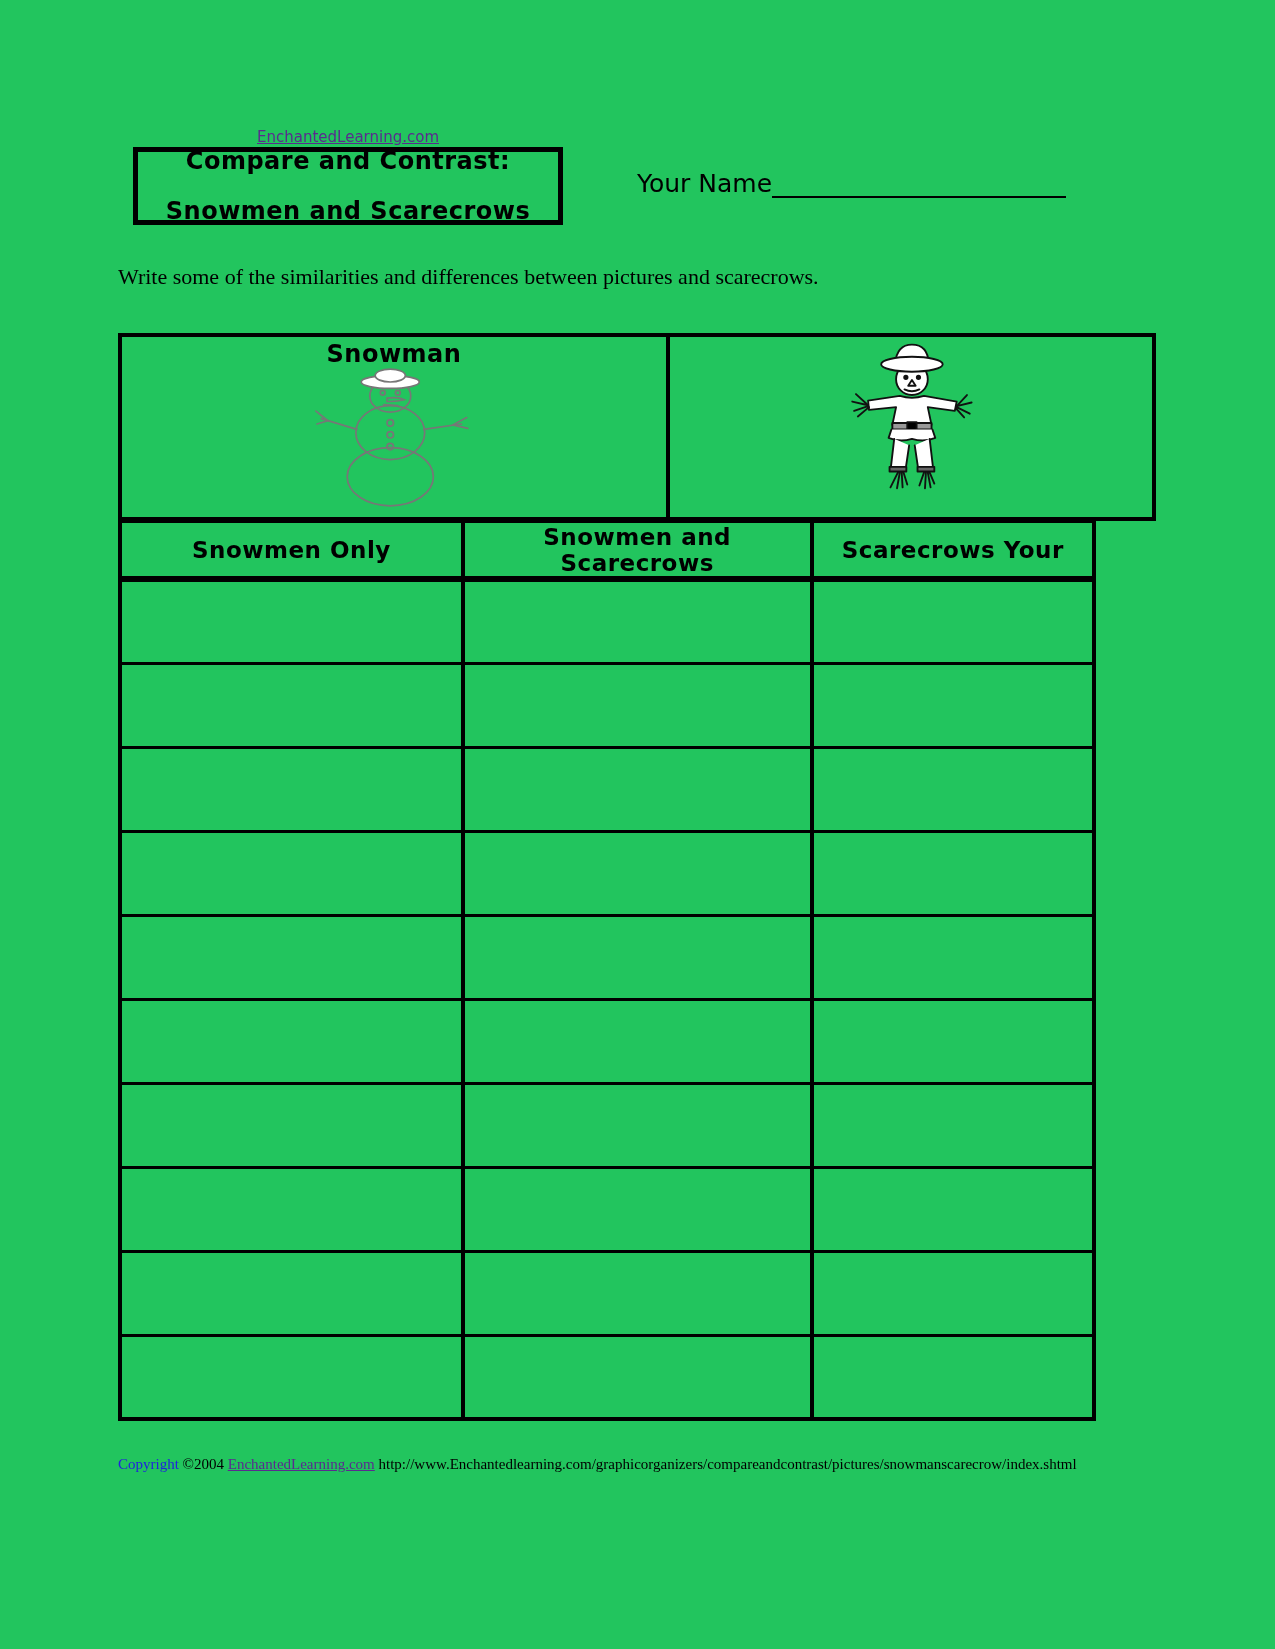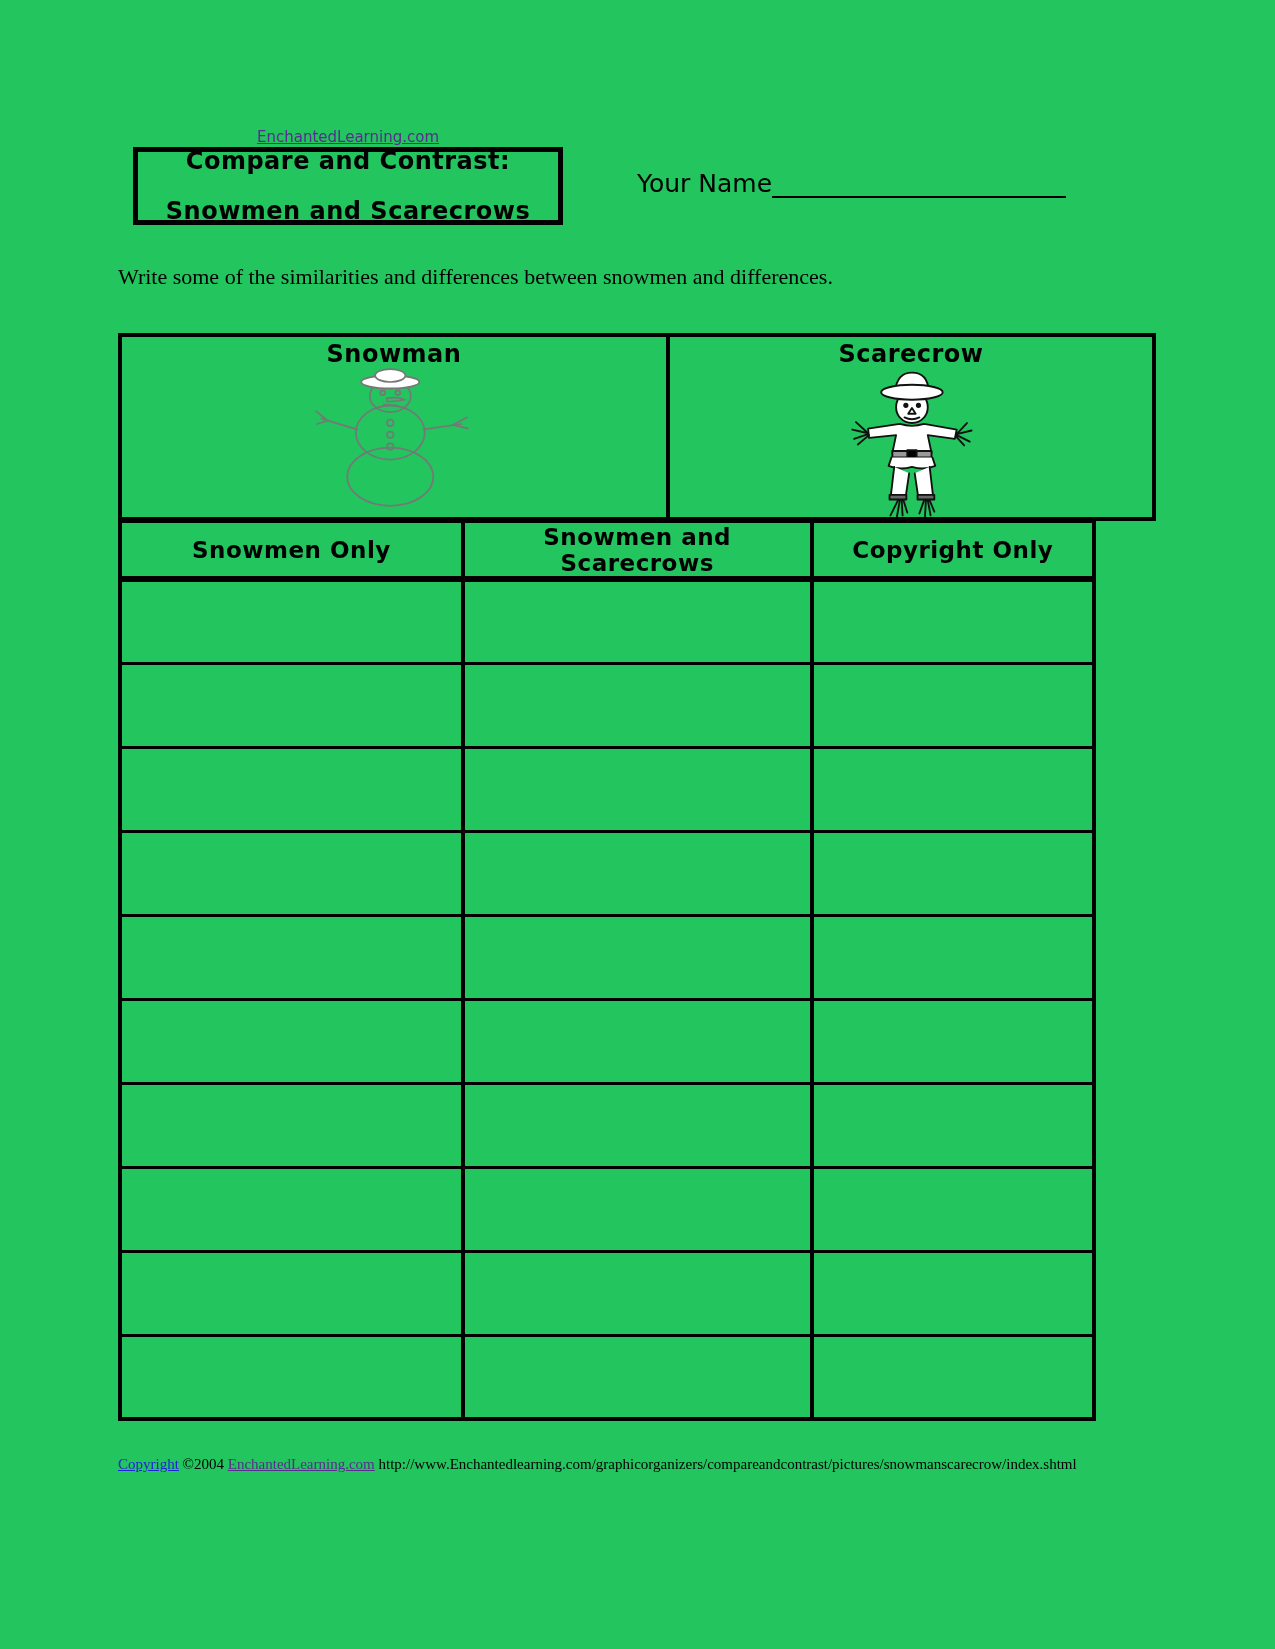--- a/index.html
+++ b/index.html
@@ -11,21 +11,21 @@
     font-family:"DejaVu Sans", sans-serif;
     color:#000;
     overflow:hidden;
   }
   
   .top-link-wrap {
     position:absolute; left:133px; top:128px; width:430px;
     text-align:center; font-size:15px;
   }
   a.plink { color:#5A2B8F; text-decoration:underline; cursor:pointer; }
-  a.blink { color:#2222DD; text-decoration:underline; cursor:pointer; }
+  a.blink { color:#2222DD; cursor:pointer; }
 
   .title-box {
     position:absolute; left:133px; top:147px; width:430px; height:78px;
     border:5px solid #000;
     display:flex; flex-direction:column; justify-content:center; align-items:center;
     gap:22px;
   }
   .title-box .tline { font-weight:bold; font-size:24px; letter-spacing:0.5px; }
 
   .name-area {
@@ -87,21 +87,21 @@
 
   <div class="title-box">
     <div class="tline">Compare and Contrast:</div>
     <div class="tline">Snowmen and Scarecrows</div>
   </div>
 
   <div class="name-area">
     <span>Your Name</span><span class="name-line"></span>
   </div>
 
-  <div class="instruction">Write some of the similarities and differences between snowmen and differences.</div>
+  <div class="instruction">Write some of the similarities and differences between pictures and scarecrows.</div>
 
   <div class="pic-table">
     <div class="pic-cell first">
       <div class="pic-label">Snowman</div>
       <svg width="165" height="140" viewBox="0 0 150 130" fill="none" stroke="#777777" stroke-width="1.6" stroke-linecap="round">
         <ellipse cx="72" cy="101" rx="40" ry="27"></ellipse>
         <ellipse cx="72" cy="60" rx="32" ry="25"></ellipse>
         <ellipse cx="72" cy="26" rx="19" ry="15"></ellipse>
         <ellipse cx="72" cy="13" rx="27" ry="6" fill="#ffffff"></ellipse>
         <ellipse cx="72" cy="7" rx="14" ry="6" fill="#ffffff"></ellipse>
@@ -112,21 +112,20 @@
         <circle cx="72" cy="51" r="3"></circle>
         <circle cx="72" cy="62" r="3"></circle>
         <circle cx="72" cy="73" r="3"></circle>
         <path d="M41,57 L8,47"></path>
         <path d="M14,49 L3,40 M14,49 L4,52"></path>
         <path d="M103,57 L138,52"></path>
         <path d="M130,53 L143,46 M131,53 L144,56"></path>
       </svg>
     </div>
     <div class="pic-cell second">
-      <div class="pic-label">Scarecrow</div>
       <svg width="140" height="152" viewBox="0 0 140 163" fill="none" stroke="#111111" stroke-width="2" stroke-linejoin="round" stroke-linecap="round">
         <circle cx="71" cy="42" r="17" fill="#ffffff"></circle>
         <circle cx="64.5" cy="40" r="1.8" fill="#111"></circle>
         <circle cx="78" cy="40" r="1.8" fill="#111"></circle>
         <path d="M71,43 L75,49 L67,49 Z"></path>
         <path d="M63,53 Q71,57 79,53"></path>
         <path d="M53,25 Q55,5 71,5 Q88,5 89,25" fill="#ffffff"></path>
         <ellipse cx="71" cy="26" rx="33" ry="8" fill="#ffffff"></ellipse>
         <path d="M58,60 L24,65 L25,75 L54,72 L50,91 L92,91 L88,72 L117,76 L119,66 L84,60 Q71,64 58,60 Z" fill="#ffffff"></path>
         <path d="M24,70 L11,58 M24,70 L7,66 M24,71 L9,76 M25,72 L13,82"></path>
@@ -146,21 +145,21 @@
   <table class="org">
     <colgroup>
         <col class="c1">
         <col class="c2">
         <col class="c3">
       </colgroup>
     <thead>
       <tr>
         <th>Snowmen Only</th>
         <th>Snowmen and Scarecrows</th>
-        <th>Copyright Only</th>
+        <th>Scarecrows Your</th>
       </tr>
     </thead>
     <tbody>
         <tr>
           <td></td>
           <td></td>
           <td></td>
         </tr>
         <tr>
           <td></td>

